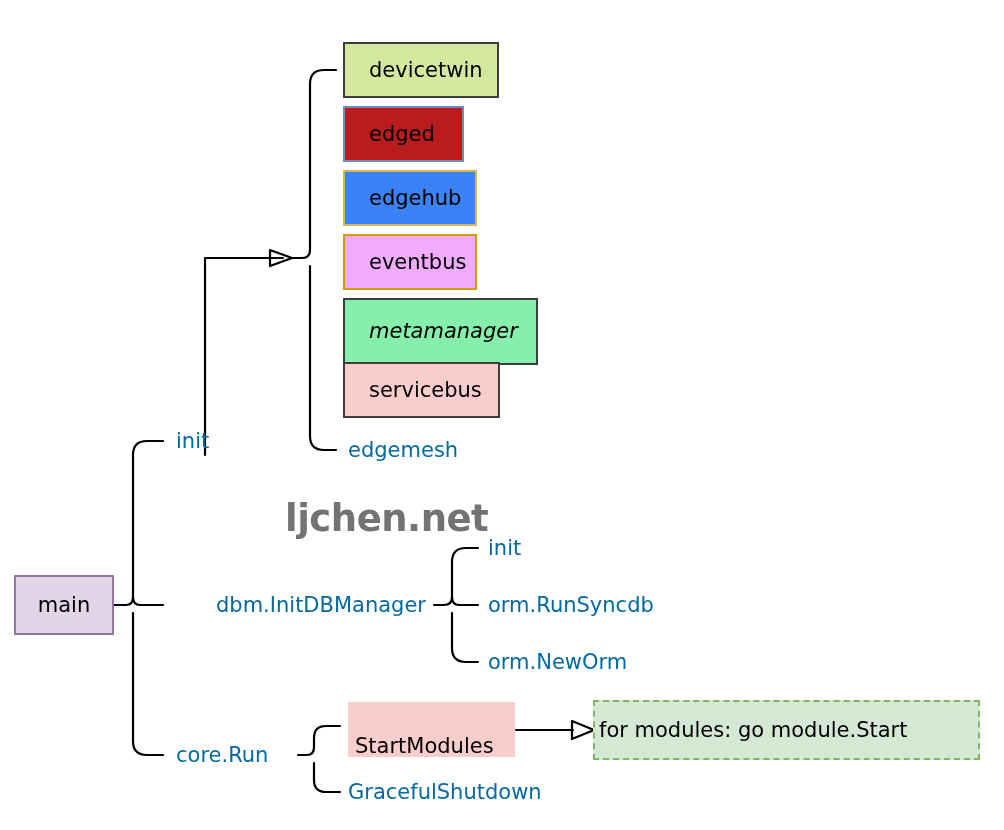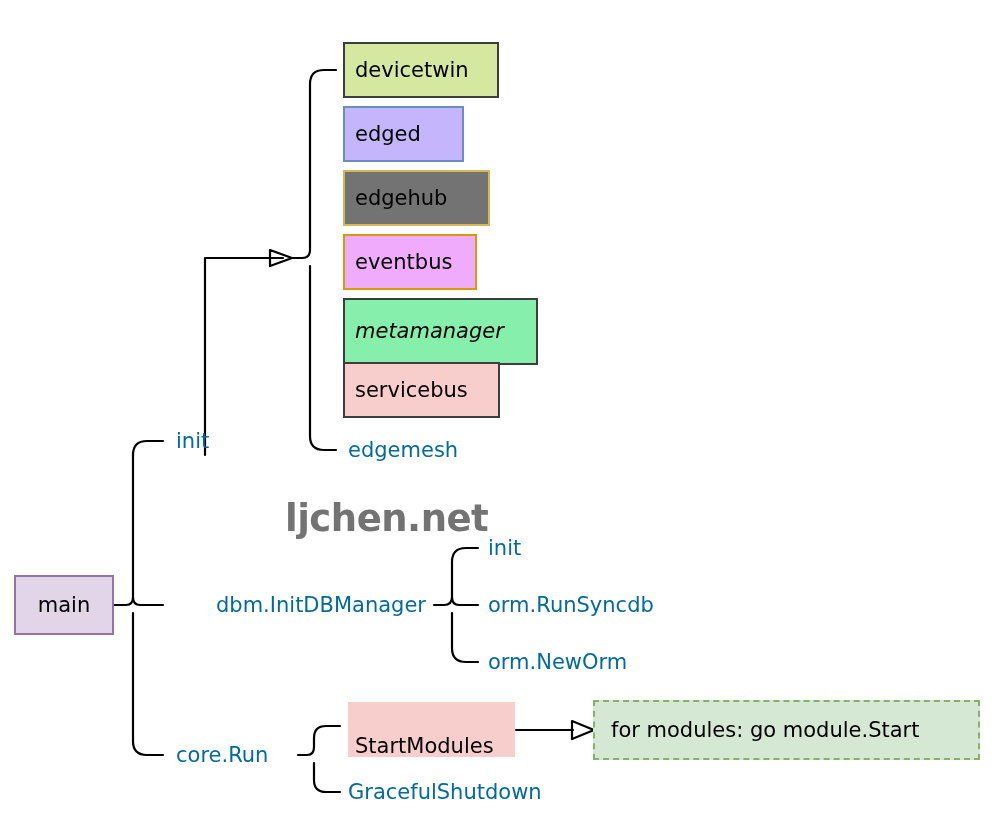--- a/index.html
+++ b/index.html
@@ -13,21 +13,21 @@
     height: 830px;
     background: #ffffff;
     font-family: "DejaVu Sans", "Liberation Sans", sans-serif;
     overflow: hidden;
   }
   .node {
     position: absolute;
     box-sizing: border-box;
     display: flex;
     align-items: center;
-    padding-left: 10px;
+    padding-left: 24px;
     font-size: 21px;
     color: #000000;
     line-height: 1;
     white-space: nowrap;
   }
   .plain {
     position: absolute;
     font-size: 21px;
     color: #0369a1;
     white-space: nowrap;
@@ -155,26 +155,26 @@
   <div class="plain" style="left:176px; top:742px; height:26px;">
     <span>core.Run</span>
   </div>
 
   <div class="node" style="left:343px; top:42px; width:156px; height:56px;
               background:#d5e8a0; border:2.5px solid #3d3d3d;">
     <span>devicetwin</span>
   </div>
 
   <div class="node" style="left:343px; top:106px; width:121px; height:56px;
-              background:#c4b5fd; border:2.5px solid #6c8ebf;">
+              background:#b91c1c; border:2.5px solid #6c8ebf;">
     <span>edged</span>
   </div>
 
-  <div class="node" style="left:343px; top:170px; width:147px; height:56px;
-              background:#737373; border:2.5px solid #d6b656;">
+  <div class="node" style="left:343px; top:170px; width:134px; height:56px;
+              background:#3b82f6; border:2.5px solid #d6b656;">
     <span>edgehub</span>
   </div>
 
   <div class="node" style="left:343px; top:234px; width:134px; height:56px;
               background:#f0abfc; border:2.5px solid #d79b00;">
     <span>eventbus</span>
   </div>
 
   <div class="node" style="left:343px; top:298px; width:195px; height:67px;
               background:#86efac; border:2.5px solid #3d3d3d;font-style:italic;">
@@ -207,17 +207,17 @@
   <div class="node" style="left:348px; top:702px; width:167px; height:55px;
               background:#f8cecc; border:none; padding-left:7px;align-items:flex-end;">
     <span>StartModules</span>
   </div>
 
   <div class="plain" style="left:348px; top:779px; height:26px;">
     <span>GracefulShutdown</span>
   </div>
 
   <div class="node" style="left:593px; top:700px; width:387px; height:60px;
-              background:#d5e8d4; border:2px dashed #82b366; padding-left:16px;">
+              background:#d5e8d4; border:2px dashed #82b366; padding-left:4px;">
     <span>for modules: go module.Start</span>
   </div>
 
 </div>
 
 </body></html>

